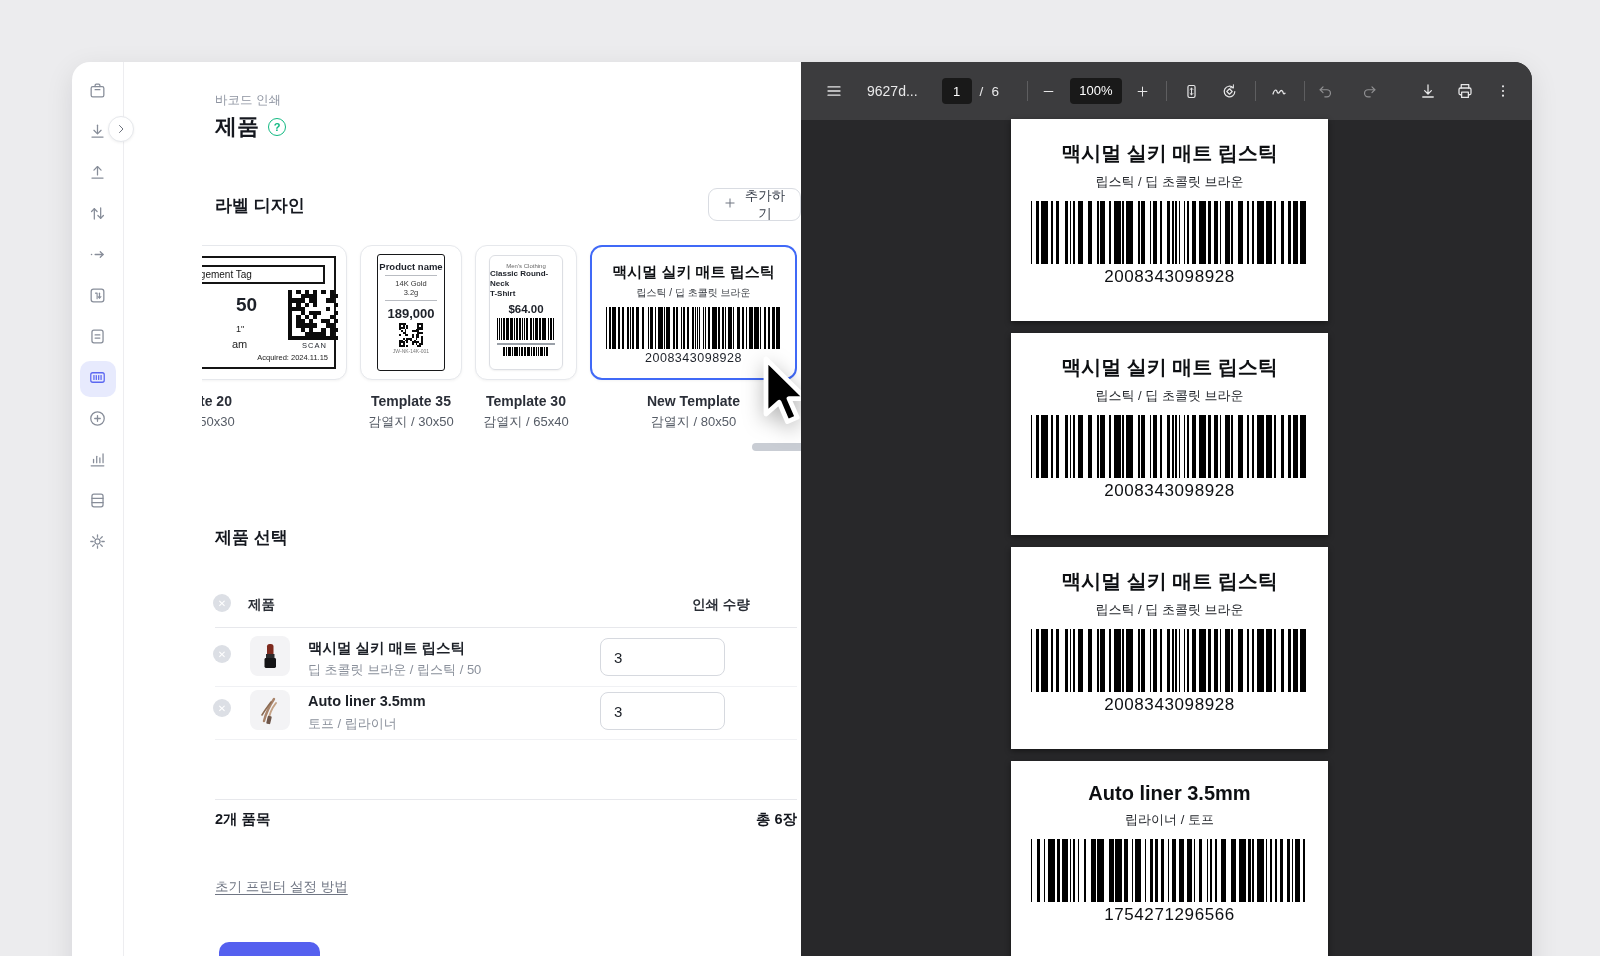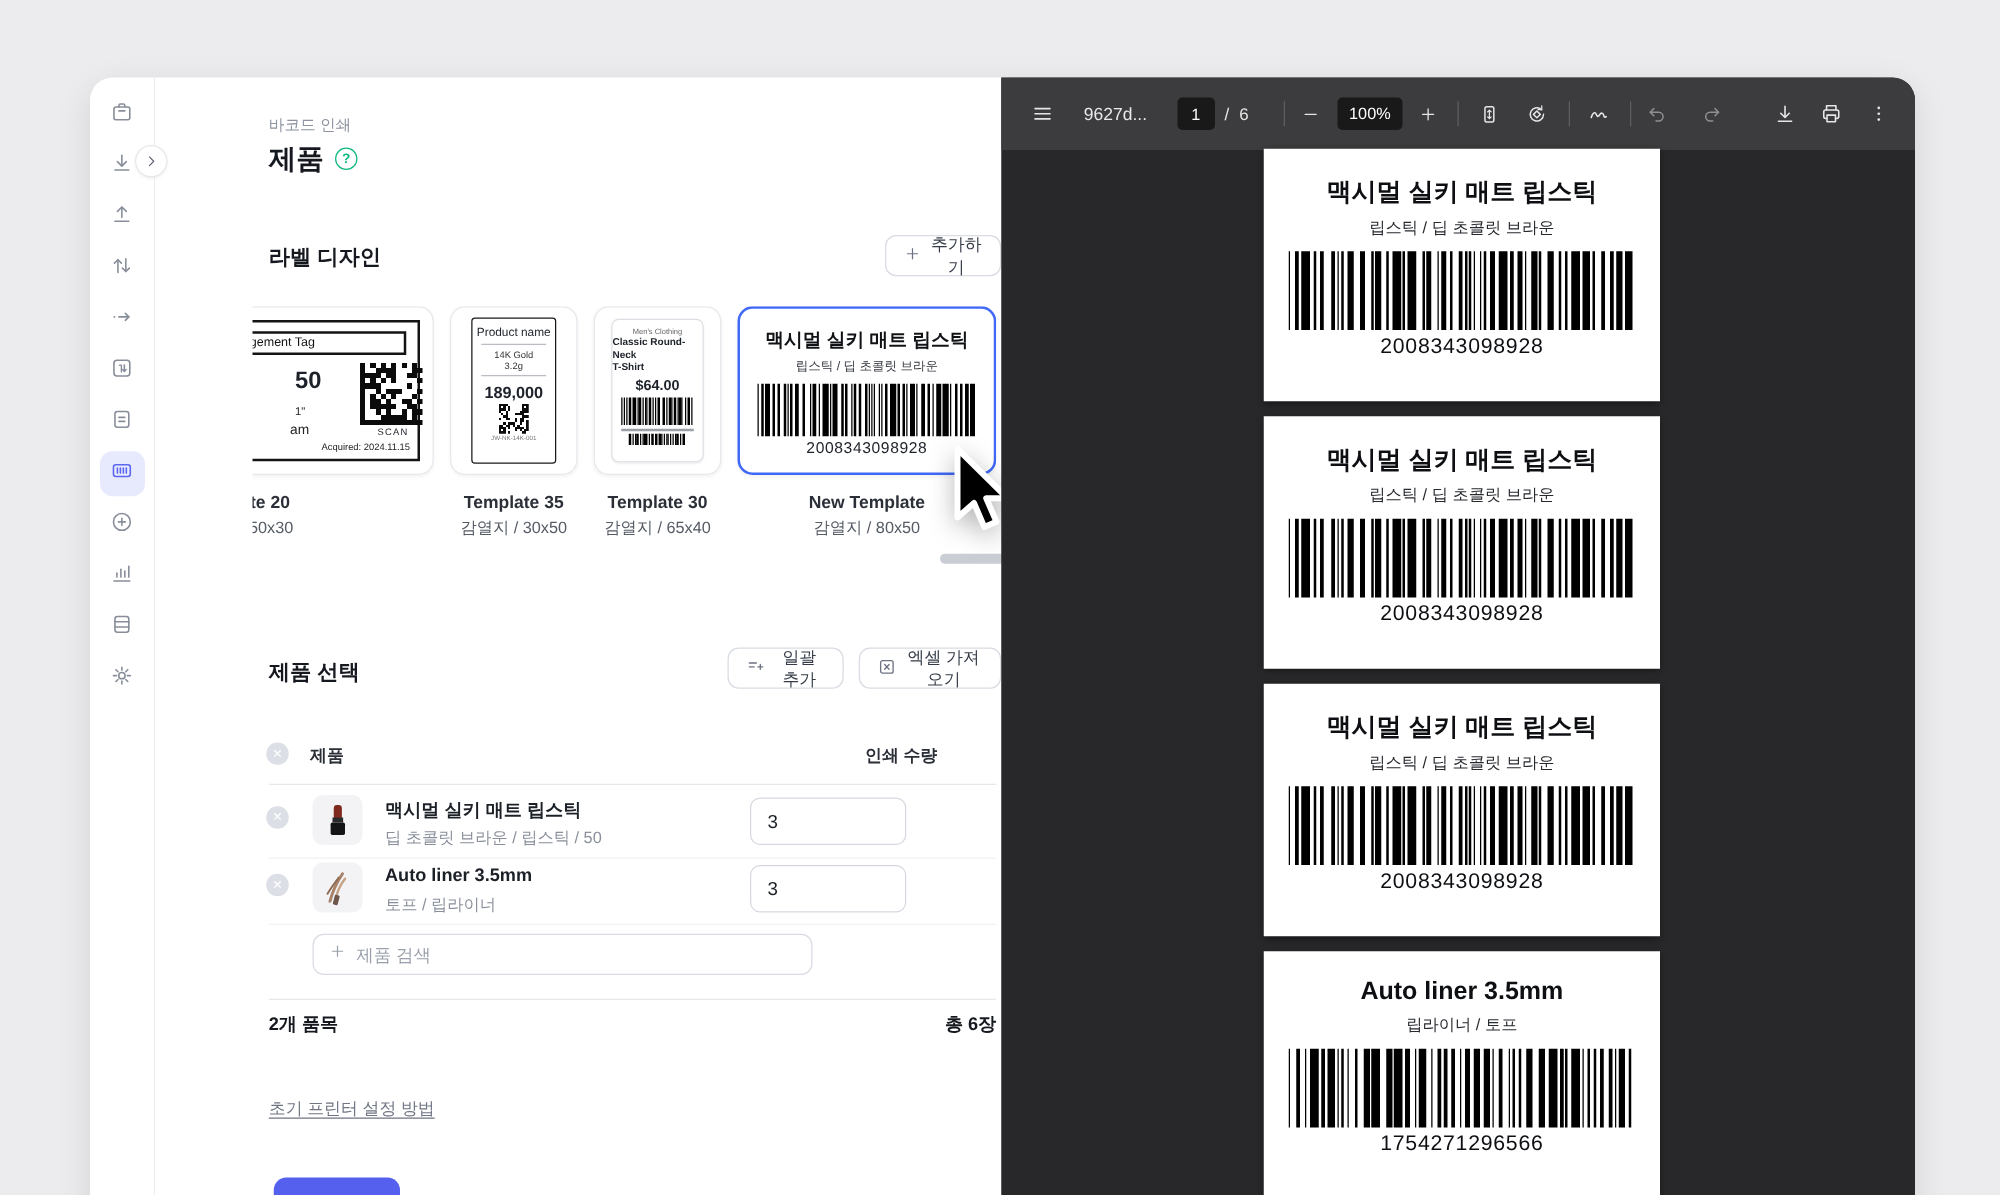--- a/index.html
+++ b/index.html
@@ -35,21 +35,21 @@
   .t20{position:absolute;inset:10px 10px 10px 10px;border:2px solid #141414;background:#fff}
   .t20 .hdr{position:absolute;top:7px;left:24px;right:9px;border:2px solid #141414;text-align:center;font-size:10px;color:#141414;padding:2px 0;white-space:nowrap}
   .t20 .big{position:absolute;left:186px;top:36px;font-size:19px;font-weight:700}
   .t20 .s1{position:absolute;left:186px;top:66px;font-size:9px;color:#222}
   .t20 .s2{position:absolute;left:182px;top:80px;font-size:11px;color:#222}
   .t20 .mx{position:absolute;left:238px;top:32px;width:50px;height:50px}
   .t20 .scan{position:absolute;left:252px;top:83px;font-size:7.5px;letter-spacing:1px}
   .t20 .acq{position:absolute;right:6px;top:95px;font-size:7.5px;color:#222}
   
   .t21{position:absolute;inset:8px 16px;border:1.5px solid #17181a;border-radius:3px;display:flex;flex-direction:column;align-items:center;padding-top:6px}
-  .t21 .tt{font-size:9.5px;font-weight:400}
+  .t21 .tt{font-size:9.5px;font-weight:700}
   .t21 hr{width:52px;border:none;border-top:1px solid #b9bcc2;margin:3px 0}
   .t21 .l{font-size:7.5px;color:#333}
   .t21 .pr{font-size:13px;font-weight:700;margin:2px 0 2px}
   .t21 .qr{width:24px;height:24px}
   .t21 .cd{font-size:5px;color:#777;margin-top:1px}
   
   .t22{position:absolute;inset:9px 13px;border:1px solid #dcdee3;border-radius:6px;box-shadow:0 1px 2px rgba(0,0,0,.06);display:flex;flex-direction:column;align-items:center;padding-top:7px}
   .t22 .br{font-size:6px;color:#666}
   .t22 .tt{font-size:8px;font-weight:700;text-align:left;line-height:1.25}
   .t22 .pr{font-size:11.5px;font-weight:700;margin:4px 0 3px}
@@ -645,36 +645,20 @@
     </div>
     <div class="scroll-pill"></div>
 
     <div class="cursor">
       <svg width="62" height="76" viewBox="0 0 31 38">
           <path d="M4 1.5 L4 29 L10.6 23.2 L14.7 32.8 L19.6 30.7 L15.5 21.3 L24 21.3 Z" fill="#000" stroke="#fff" stroke-width="2.4" stroke-linejoin="round"></path>
         </svg>
     </div>
 
     <div class="section-h ps-head">제품 선택</div>
-    <div class="ps-btns">
-      <button class="btn">
-        <span><svg width="15" height="15" viewBox="0 0 24 24">
-              <path d="M4 7h9M4 12h6"></path>
-              <path d="M15 12h6M18 9v6"></path>
-            </svg></span>
-        <span>일괄 추가</span>
-      </button>
-      <button class="btn">
-        <span><svg width="15" height="15" viewBox="0 0 24 24">
-              <rect x="4" y="4" width="16" height="16" rx="2.5"></rect>
-              <path d="M9.2 9l5.6 6M14.8 9l-5.6 6"></path>
-            </svg></span>
-        <span>엑셀 가져오기</span>
-      </button>
-    </div>
 
     <div class="xcircle" style="position:absolute;left:89px;top:532px">✕</div>
     <div class="col-h" style="position:absolute;left:124px;top:534px">제품</div>
     <div class="col-h" style="position:absolute;left:568px;top:534px">인쇄 수량</div>
     <div class="hline" style="top:565px"></div>
 
     <div>
       <div class="xcircle" style="position:absolute;left:89px;top:583px">✕</div>
       <div class="thumb" style="top:574px">
         <svg width="26" height="30" viewBox="0 0 26 30">
@@ -698,26 +682,20 @@
             <path d="M6 20 C9 15 12 11 15 7" stroke="#8a6a52" stroke-width="1.6" fill="none" stroke-linecap="round"></path>
             <rect x="11" y="21" width="4" height="8" rx="1" fill="#6e564a" transform="rotate(14 13 25)"></rect>
           </svg>
       </div>
       <div class="rtitle" style="top:631px">Auto liner 3.5mm</div>
       <div class="rsub" style="top:653px">토프 / 립라이너</div>
       <input class="qty" style="top: 630px;" value="3">
     </div>
     <div class="rline" style="top:677px"></div>
 
-    <div class="search">
-      <span><svg width="14" height="14" viewBox="0 0 24 24" fill="none">
-            <path d="M12 5v14M5 12h14"></path>
-          </svg></span>
-      <input placeholder="제품 검색" style="">
-    </div>
     <div class="hline" style="top:737px"></div>
 
     <div class="totals" style="left:91px">2개 품목</div>
     <div class="totals" style="right:4px">총 6장</div>
 
     <a class="setup-link">초기 프린터 설정 방법</a>
     <button class="print-btn"></button>
   </section>
 
   <section class="viewer">

